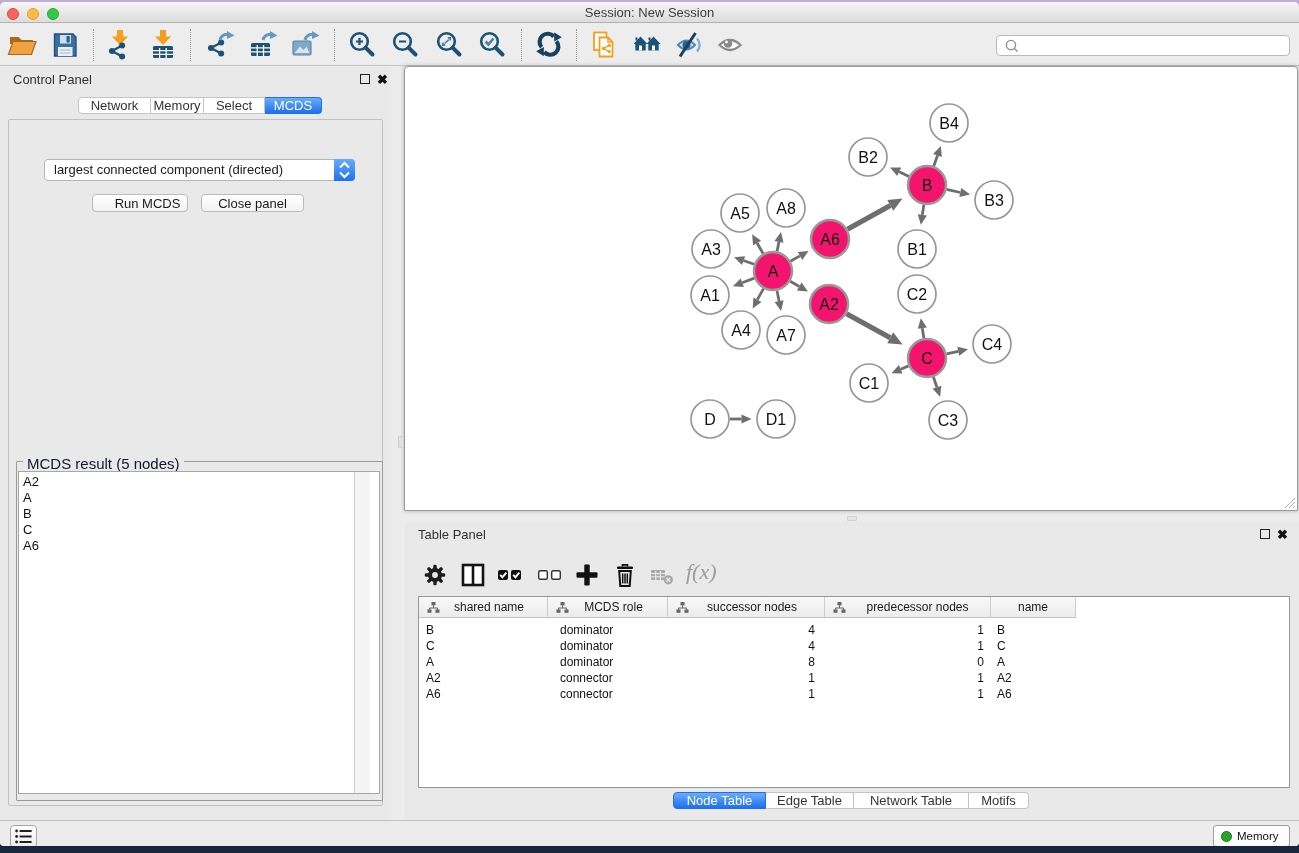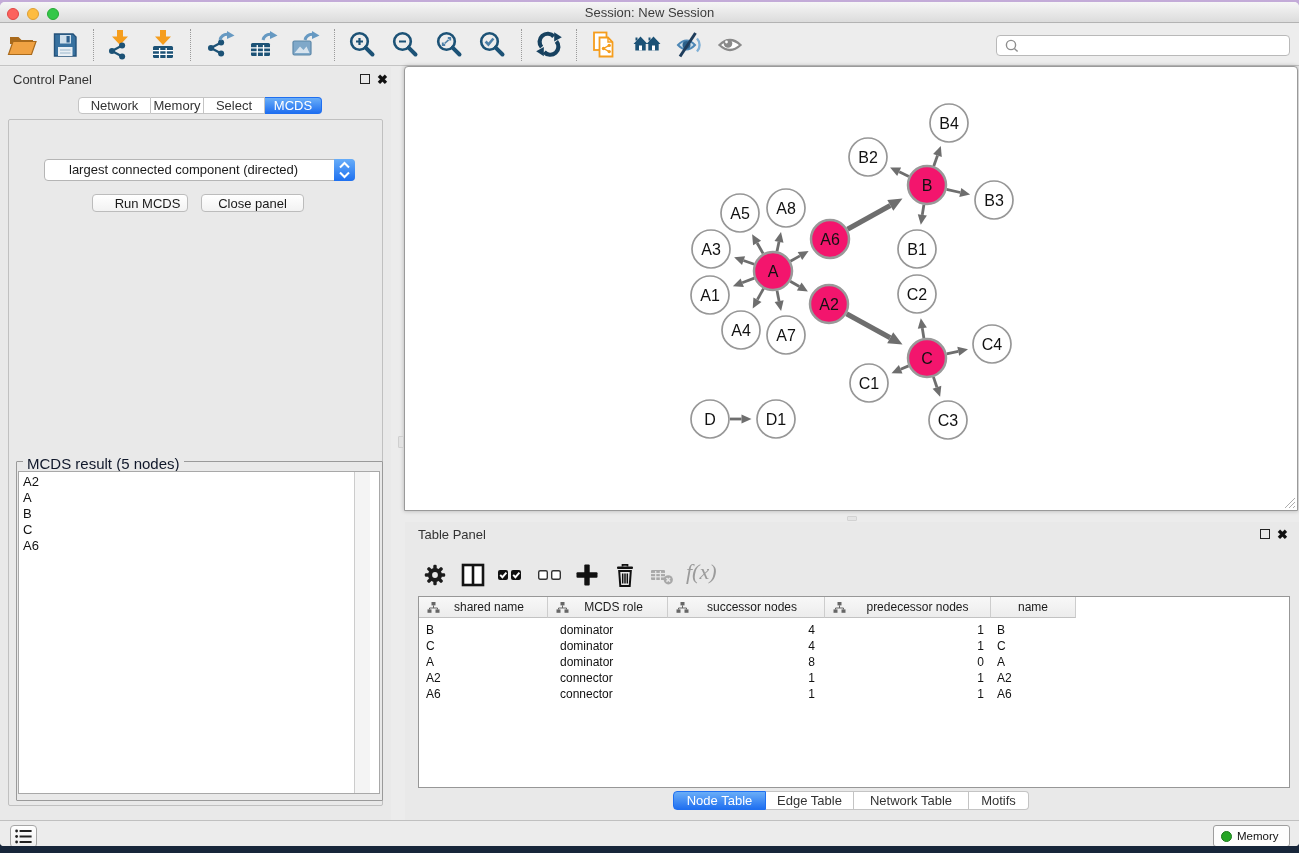--- a/index.html
+++ b/index.html
@@ -20,21 +20,21 @@
 #cp { position:absolute; left:0; top:65px; width:391px; height:753px; background:#e9e9e9; }
 #cp-title { position:absolute; left:13px; top:5px; font-size:13px; color:#333; }
 #cp-module { position:absolute; left:8px; top:52px; width:375px; height:687px; border:1px solid #c0c0c0; border-radius:2px; background:#e9e9e9; }
 .seg { position:absolute; display:flex; height:17px; font-size:13px; }
 .seg .s { background:#fff; border:1px solid #c4c4c4; border-left:none; color:#333; display:flex; align-items:center; justify-content:center; }
 .seg .s:first-child { border-left:1px solid #c4c4c4; border-radius:4px 0 0 4px; }
 .seg .s:last-child { border-radius:0 4px 4px 0; }
 .seg .s.on { background:linear-gradient(#6aaef8,#1f6ff0); border-color:#1f6ff0; color:#fff; }
 #cp-tabs { left:78px; top:30px; }
 #opt-label { position:absolute; left:0; top:68px; width:375px; text-align:center; font-size:13px; color:#1a1a1a; }
-#combo { position:absolute; left:44px; top:92px; width:311px; height:22px; background:#fff; border:1px solid #b5b5b5; border-radius:4px; font-size:13px; color:#1a1a1a; line-height:20px; padding-left:24px; }
+#combo { position:absolute; left:44px; top:92px; width:311px; height:22px; background:#fff; border:1px solid #b5b5b5; border-radius:4px; font-size:13px; color:#1a1a1a; line-height:20px; padding-left:9px; }
 #combo .stp { position:absolute; right:-1px; top:-1px; width:21px; height:22px; border-radius:0 4px 4px 0; background:linear-gradient(#67adf9,#1e70f0); }
 .btn { position:absolute; height:18px; background:linear-gradient(#ffffff,#f2f2f2); border:1px solid #bcbcbc; border-radius:4px; font-size:13px; color:#1a1a1a; text-align:center; line-height:17px; }
 #mcds-group { position:absolute; left:10px; top:388px; width:373px; height:346px; }
 #mcds-border { position:absolute; left:6px; top:6px; width:367px; height:340px; border:1px solid #9a9a9a; border-radius:1px; }
 #mcds-label { position:absolute; left:13px; top:0; background:#e9e9e9; padding:0 4px; font-size:15px; color:#0f172a; }
 #mcds-list { position:absolute; left:8px; top:16px; width:362px; height:323px; background:#fff; border:1px solid #a8a8a8; font-size:13px; color:#111; padding:2px 0 0 4px; line-height:16px; }
 #mcds-scroll { position:absolute; left:344px; top:17px; width:16px; height:321px; background:#f4f4f4; border-left:1px solid #cccccc; }
 
 
 #netwin { position:absolute; left:404px; top:64px; width:894px; height:445px; background:#fff; border:1px solid #9a9a9a; border-radius:4px 4px 0 0; box-shadow:0 0 4px rgba(0,0,0,0.25); }
@@ -44,21 +44,21 @@
 
 
 #tp { position:absolute; left:405px; top:520px; width:894px; height:298px; background:#e9e9e9; }
 #tp-title { position:absolute; left:13px; top:5px; font-size:13px; color:#333; }
 #tp-toolbar { position:absolute; left:13px; top:36px; width:868px; height:38px; }
 #tbl { position:absolute; left:13px; top:74px; width:872px; height:192px; background:#fff; border:1px solid #979797; }
 #tbl-head { position:absolute; left:0; top:0; height:21px; display:flex; font-size:12px; color:#1a1a1a; }
 #tbl-head .hc { background:linear-gradient(#f8f8f8,#ececec); border-right:1px solid #cdcdcd; border-bottom:1px solid #c2c2c2; display:flex; align-items:center; }
 .trow { position:absolute; left:0; width:100%; height:16px; font-size:12px; color:#111; }
 .trow div { position:absolute; top:1px; }
-#tp-tabs { left:268px; top:269px; height:19px; }
+#tp-tabs { left:268px; top:269px; height:19px;align-items:center; }
 .maxbox { position:absolute; top:7px; width:10px; height:10px; border:1.5px solid #222; }
 .closex { position:absolute; top:5px; font-size:13px; color:#111; font-weight:bold; }
 
 .hc { position:relative; justify-content:center; }
 .hc svg { position:absolute; left:8px; top:5px; }
 .tpi { position:absolute; top:5px; }
 </style>
 </head>
 <body>
 <div id="desktop-top"></div>

